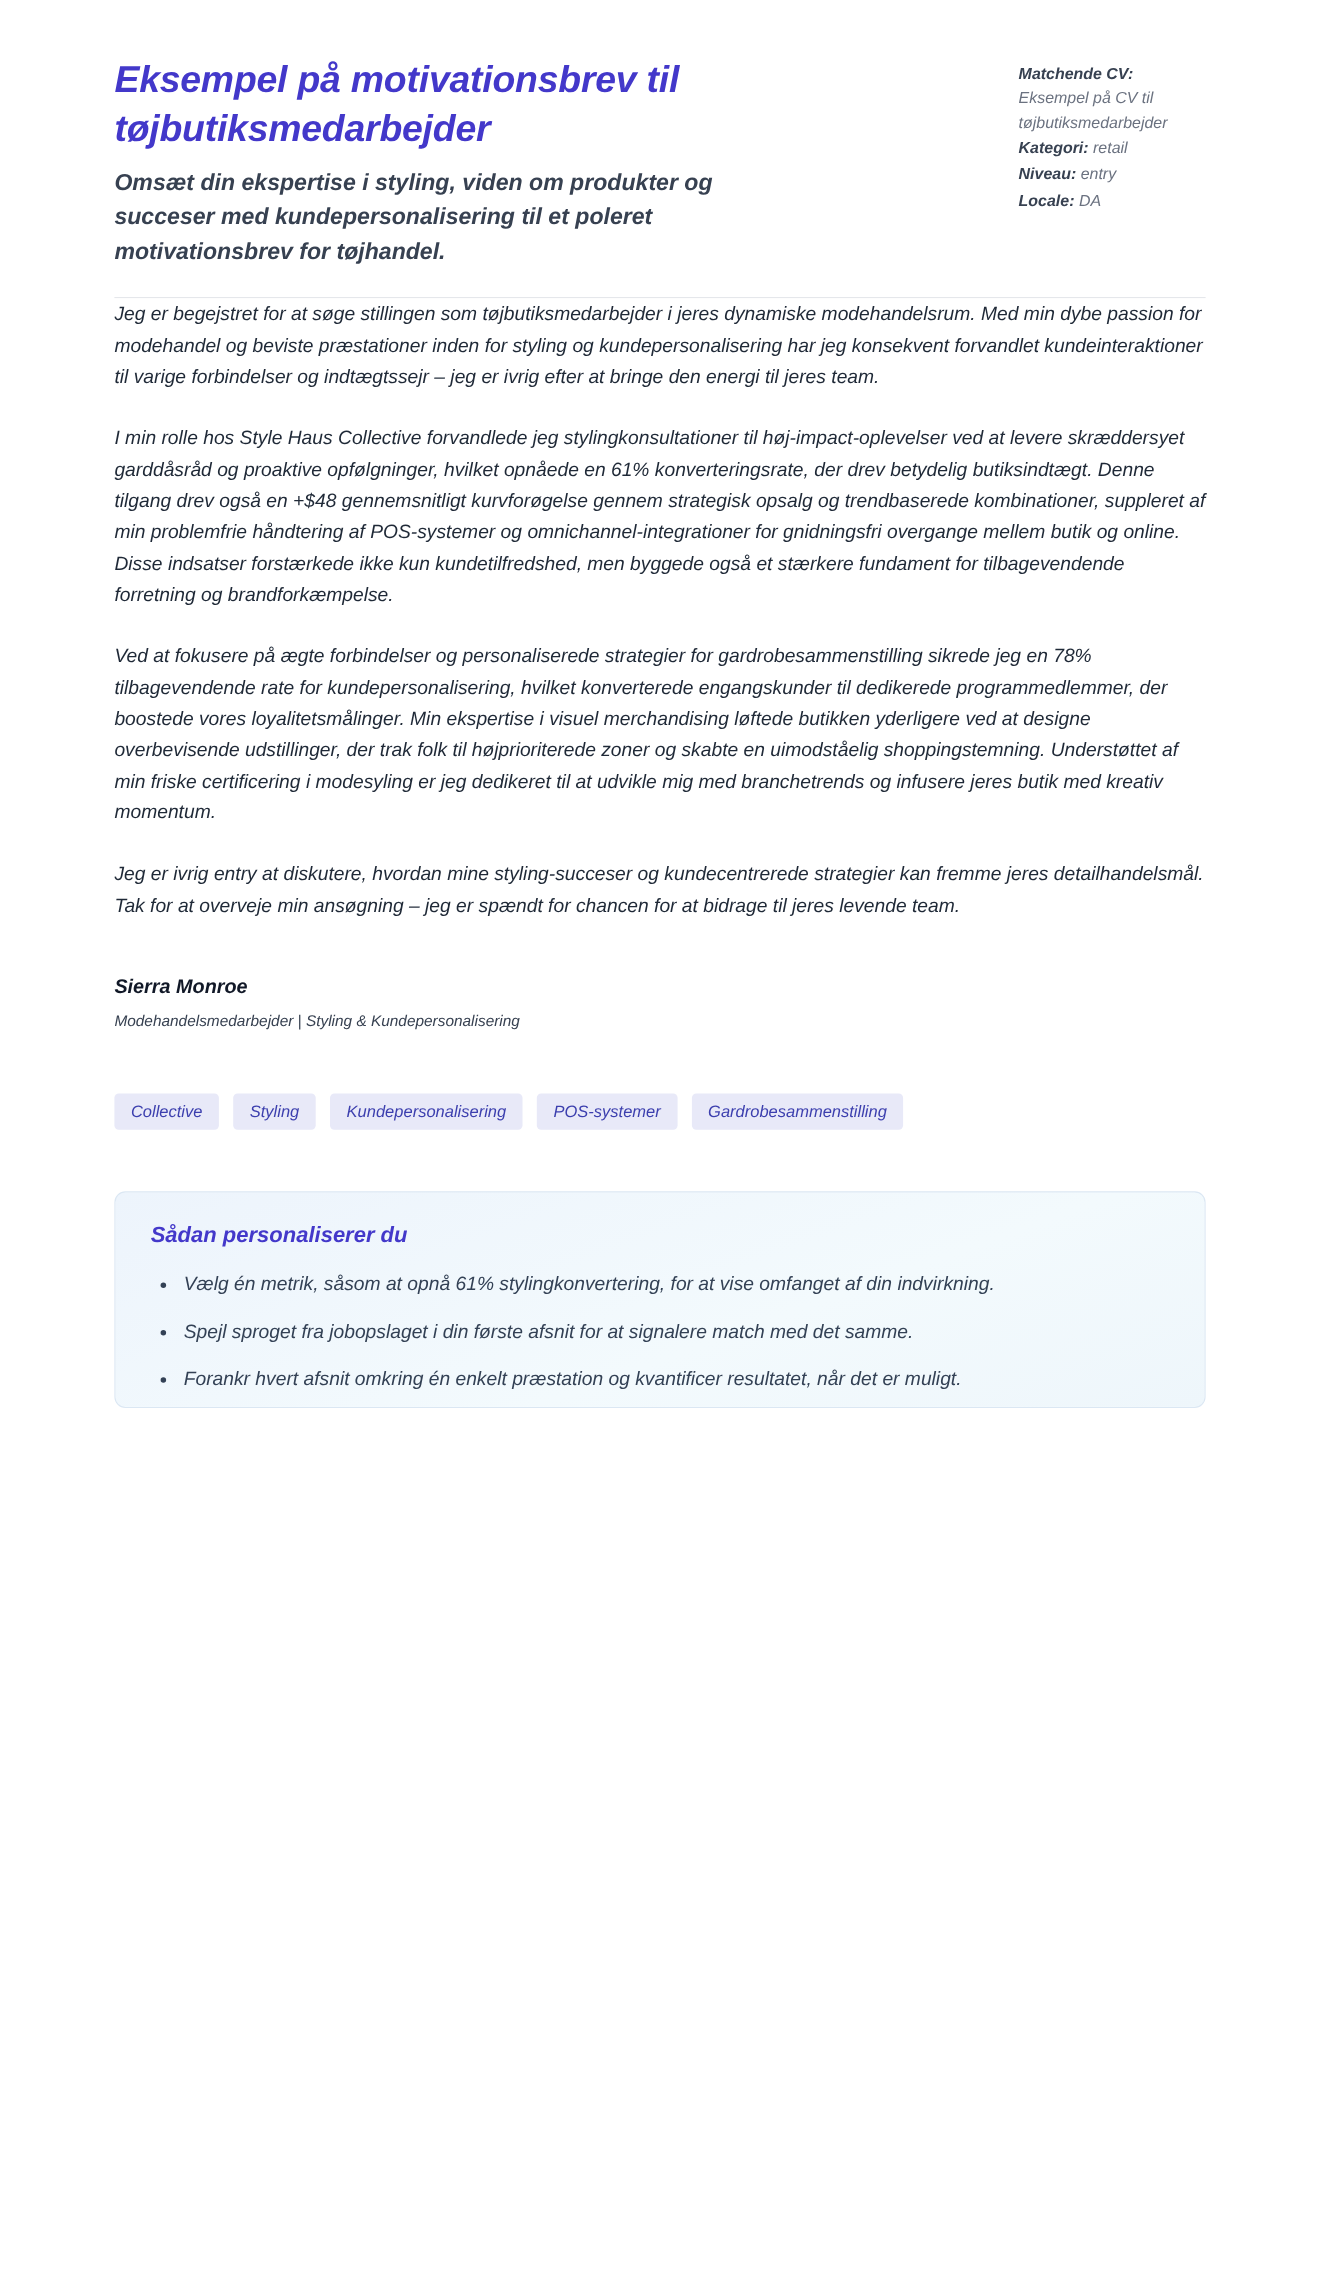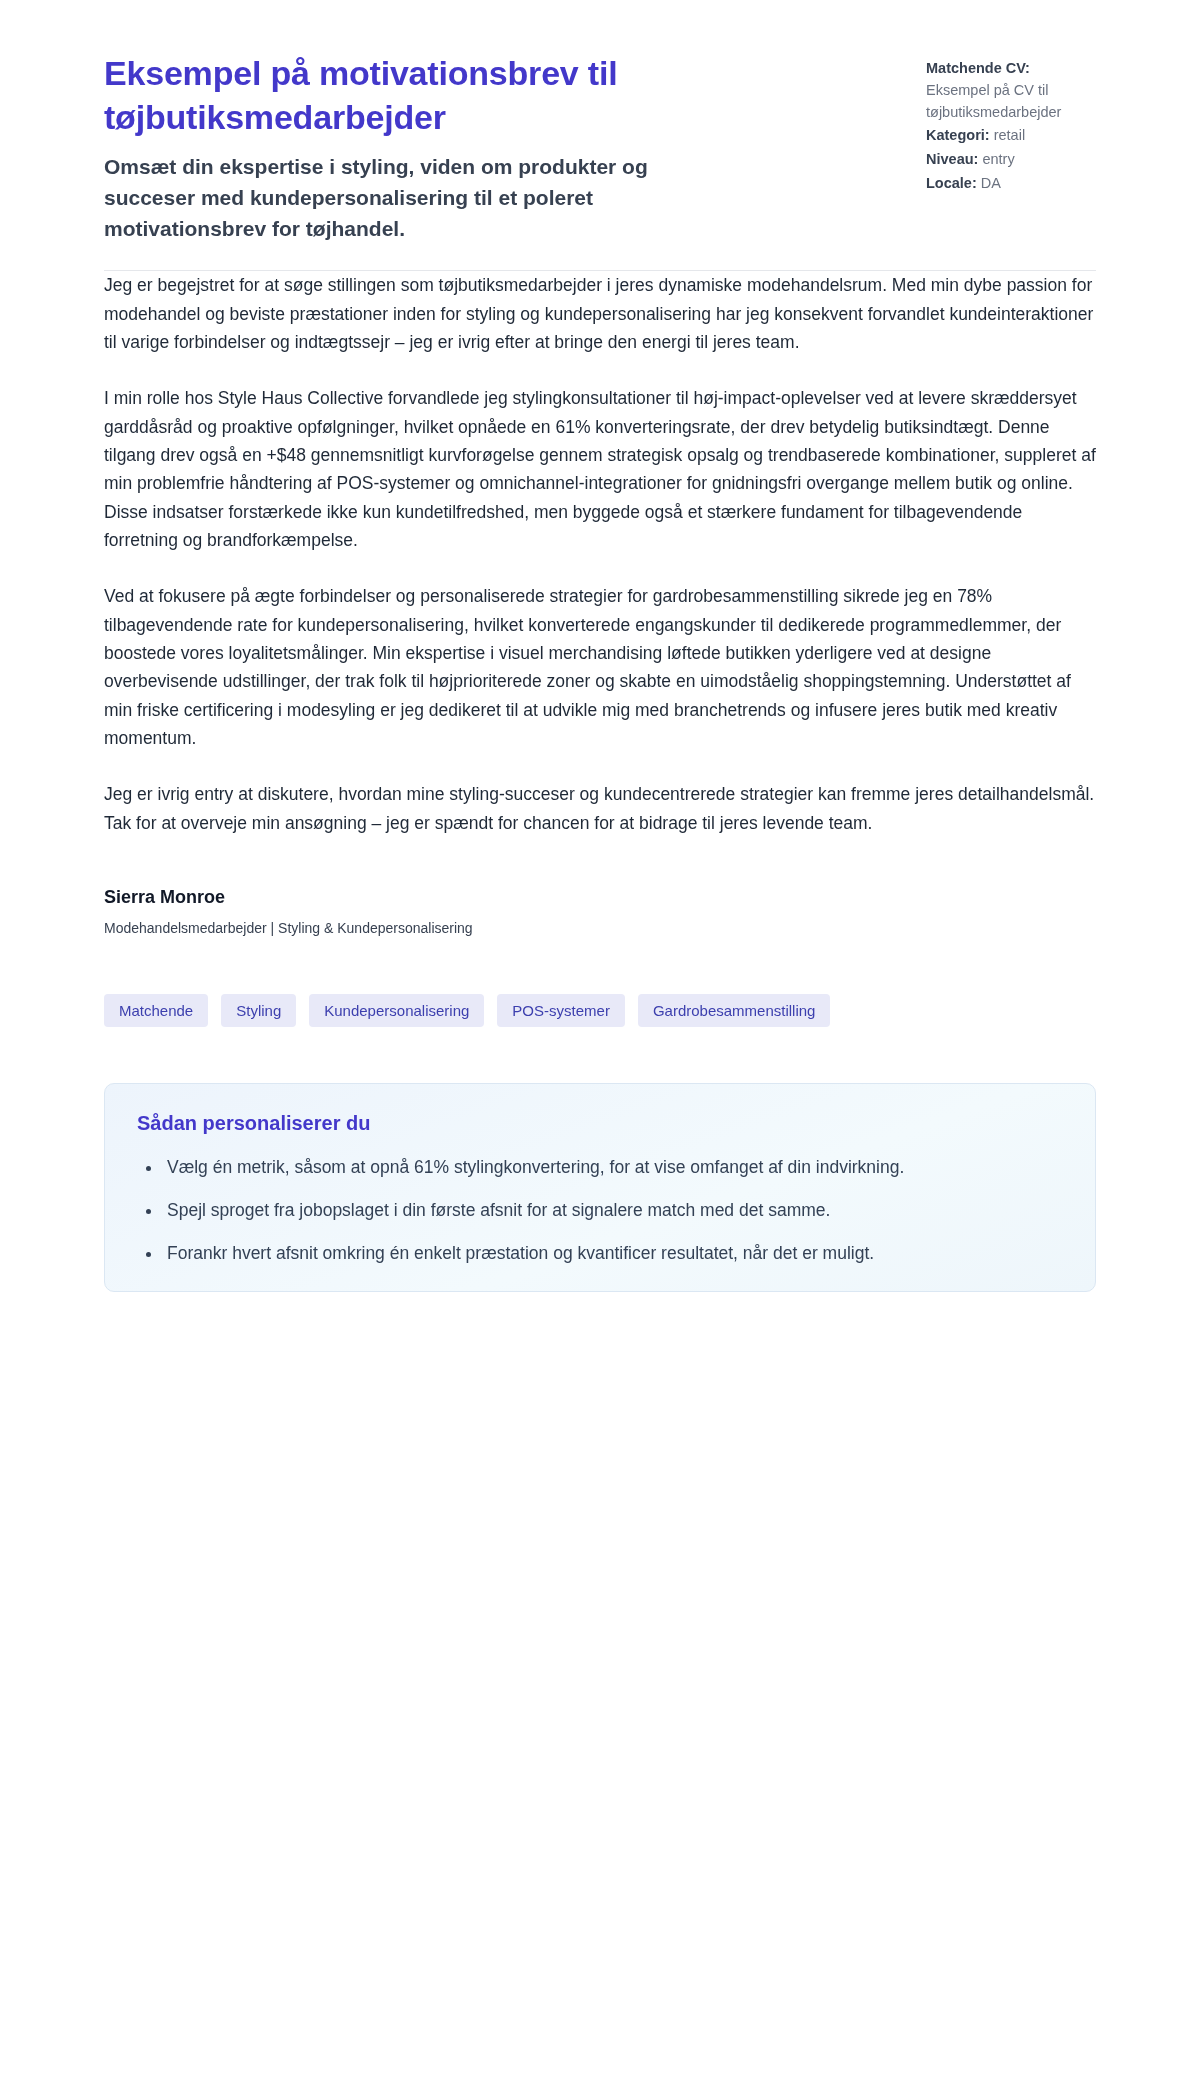--- a/index.html
+++ b/index.html
@@ -7,20 +7,21 @@
     margin: 0;
     padding: 0;
     background: #ffffff;
     font-family: "Liberation Sans", "DejaVu Sans", sans-serif;
     color: #1f2937;
   }
   .page {
     width: 992px;
     margin: 0 auto;
     background: #ffffff;
+    font-style: italic;
   }
   .container {
     max-width: 1046px;
     margin: 0 auto;
     padding: 52px 0 64px 0;
   }
 
   
   .header {
     display: flex;
@@ -113,21 +114,21 @@
     cursor: pointer;
     text-decoration: none;
   }
 
   
   .tips {
     margin-top: 56px;
     border: 1px solid #dbe7f3;
     border-radius: 10px;
     background: linear-gradient(160deg, #edf4fc 0%, #f3fafd 60%, #eef6fb 100%);
-    padding: 28px 32px 20px 32px;
+    padding: 28px 32px 8px 32px;
   }
   .tips-title {
     margin: 0 0 18px 0;
     font-size: 20px;
     font-weight: 700;
     color: #4338ca;
   }
   .tips-list {
     margin: 0;
     padding-left: 26px;
@@ -177,21 +178,21 @@
     <section class="letter">
       <p class="body-para">Jeg er begejstret for at søge stillingen som tøjbutiksmedarbejder i jeres dynamiske modehandelsrum. Med min dybe passion for modehandel og beviste præstationer inden for styling og kundepersonalisering har jeg konsekvent forvandlet kundeinteraktioner til varige forbindelser og indtægtssejr – jeg er ivrig efter at bringe den energi til jeres team.</p>
       <p class="body-para">I min rolle hos Style Haus Collective forvandlede jeg stylingkonsultationer til høj-impact-oplevelser ved at levere skræddersyet garddåsråd og proaktive opfølgninger, hvilket opnåede en 61% konverteringsrate, der drev betydelig butiksindtægt. Denne tilgang drev også en +$48 gennemsnitligt kurvforøgelse gennem strategisk opsalg og trendbaserede kombinationer, suppleret af min problemfrie håndtering af POS-systemer og omnichannel-integrationer for gnidningsfri overgange mellem butik og online. Disse indsatser forstærkede ikke kun kundetilfredshed, men byggede også et stærkere fundament for tilbagevendende forretning og brandforkæmpelse.</p>
       <p class="body-para">Ved at fokusere på ægte forbindelser og personaliserede strategier for gardrobesammenstilling sikrede jeg en 78% tilbagevendende rate for kundepersonalisering, hvilket konverterede engangskunder til dedikerede programmedlemmer, der boostede vores loyalitetsmålinger. Min ekspertise i visuel merchandising løftede butikken yderligere ved at designe overbevisende udstillinger, der trak folk til højprioriterede zoner og skabte en uimodståelig shoppingstemning. Understøttet af min friske certificering i modesyling er jeg dedikeret til at udvikle mig med branchetrends og infusere jeres butik med kreativ momentum.</p>
       <p class="body-para">Jeg er ivrig entry at diskutere, hvordan mine styling-succeser og kundecentrerede strategier kan fremme jeres detailhandelsmål. Tak for at overveje min ansøgning – jeg er spændt for chancen for at bidrage til jeres levende team.</p>
       <p class="signature-name">Sierra Monroe</p>
       <p class="signature-role">Modehandelsmedarbejder | Styling &amp; Kundepersonalisering</p>
     </section>
 
     <div class="tags">
-      <a class="tag" href="#">Matchende</a>
+      <a class="tag" href="#">Collective</a>
       <a class="tag" href="#">Styling</a>
       <a class="tag" href="#">Kundepersonalisering</a>
       <a class="tag" href="#">POS-systemer</a>
       <a class="tag" href="#">Gardrobesammenstilling</a>
     </div>
 
     <aside class="tips">
       <h3 class="tips-title">Sådan personaliserer du</h3>
       <ul class="tips-list">
         <li>Vælg én metrik, såsom at opnå 61% stylingkonvertering, for at vise omfanget af din indvirkning.</li>

